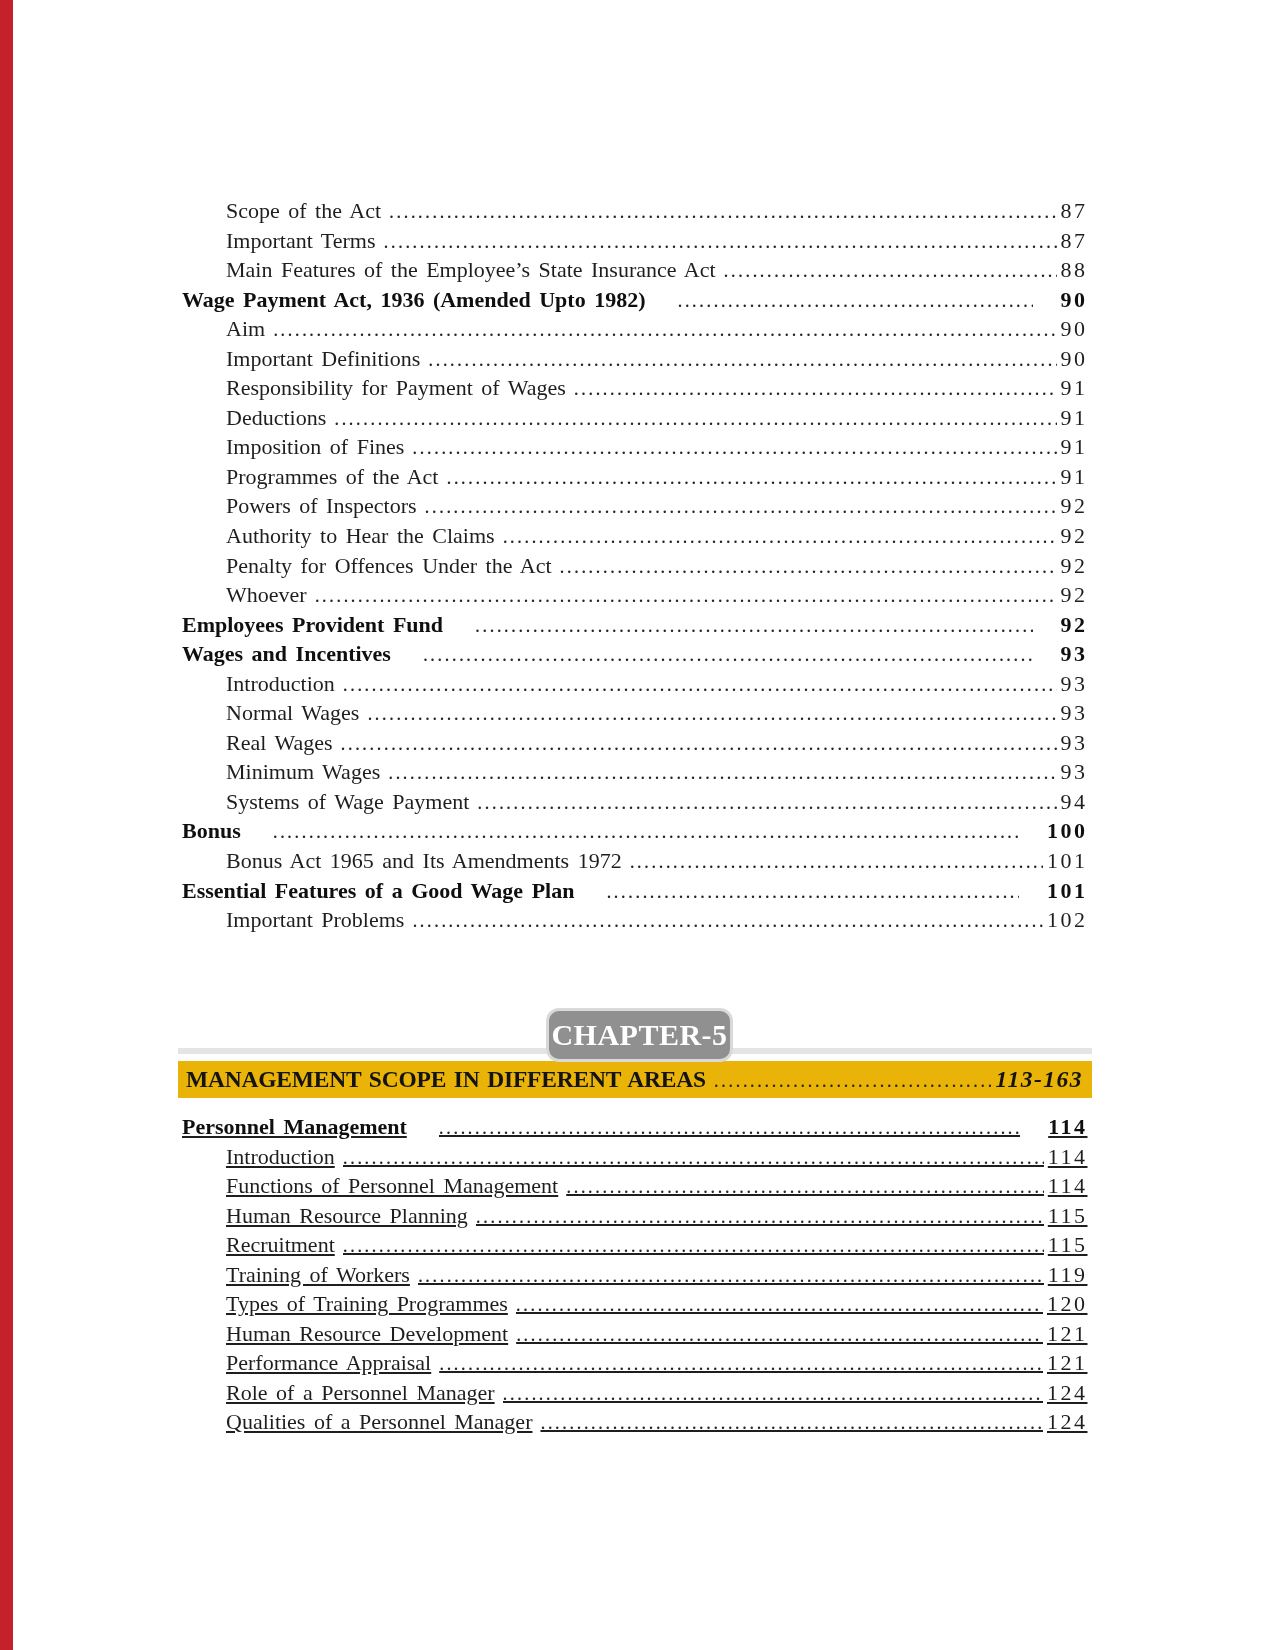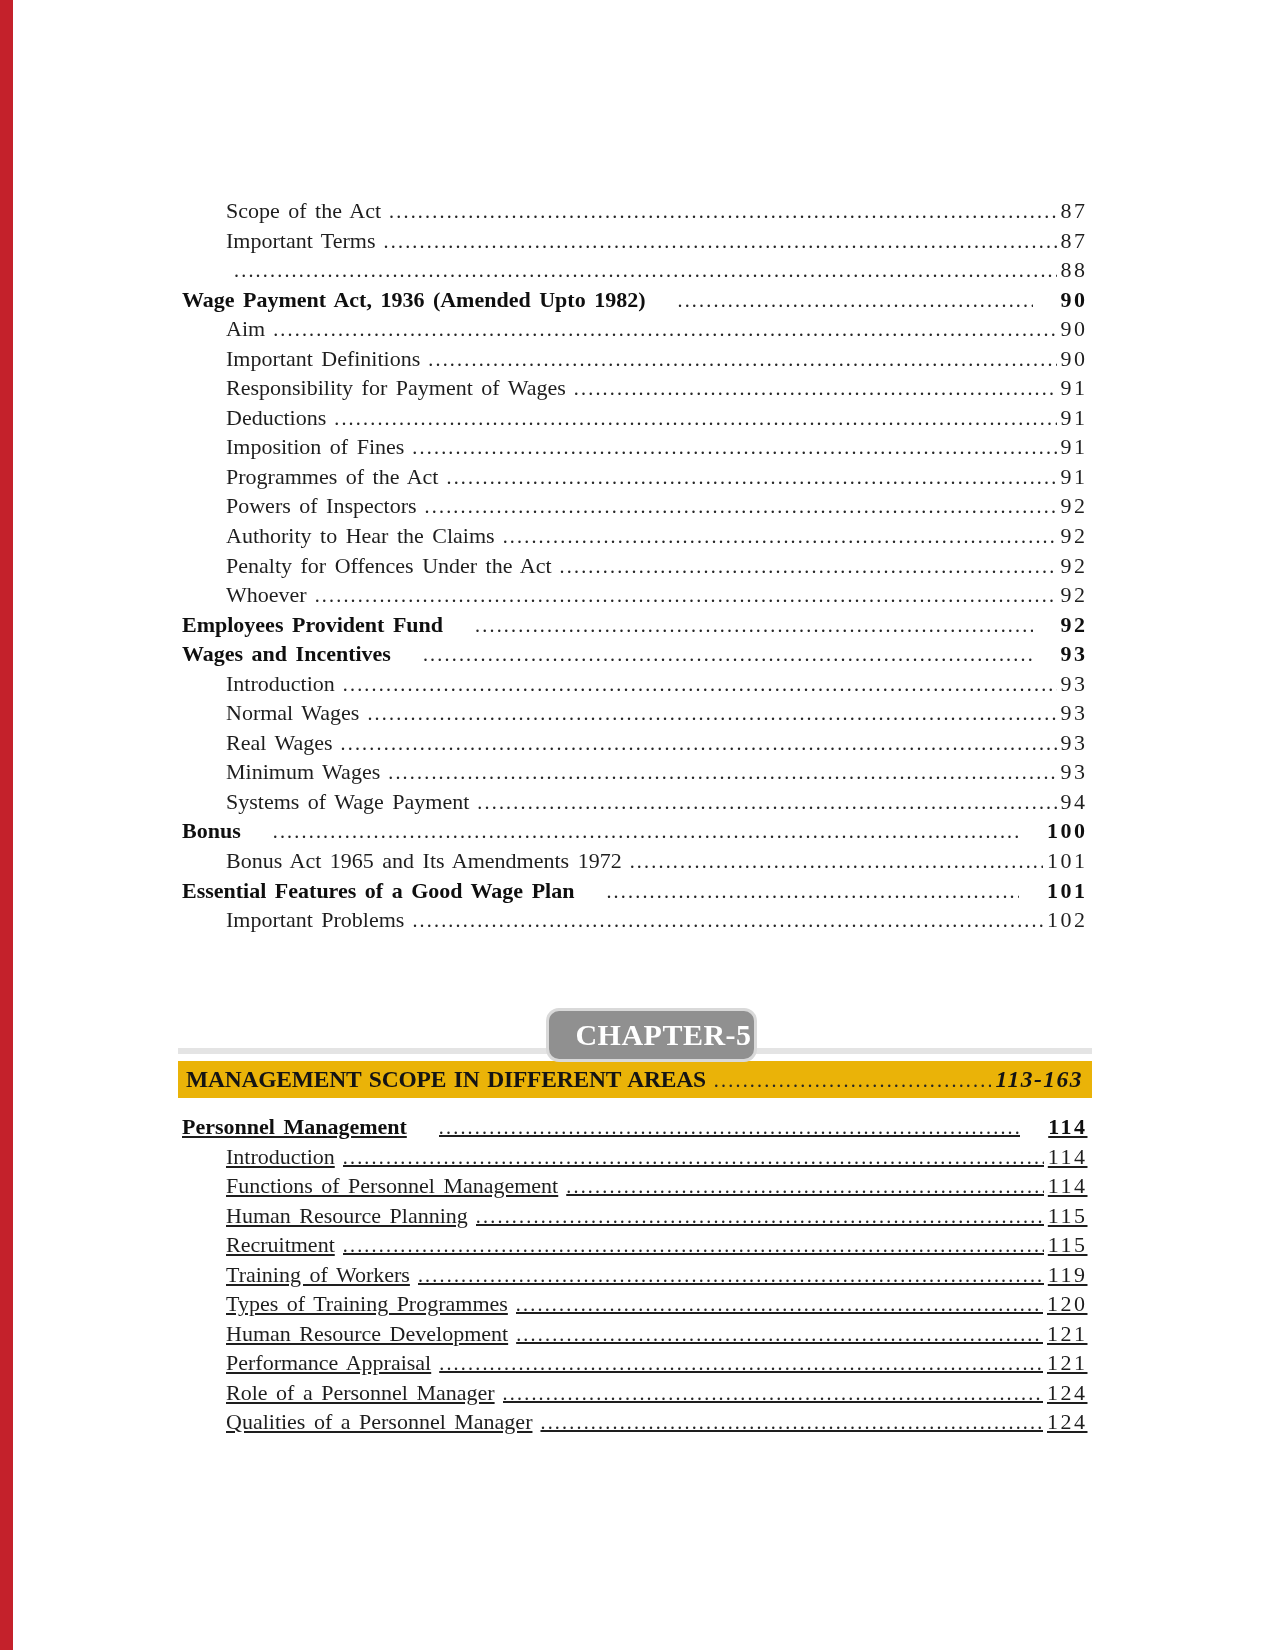--- a/index.html
+++ b/index.html
@@ -37,21 +37,20 @@
   .level-1 .toc-page { font-weight: bold; }
 
   .chapter-badge {
     position: absolute; left: 549px; top: 1011px;
     width: 181px; height: 48px;
     border-radius: 10px;
     box-shadow: 0 0 0 3px #d9d9d9;
     display: flex; align-items: center; justify-content: center;
     font-weight: bold; font-size: 30px; letter-spacing: 0.5px;
     z-index: 3;
-    padding-left: 24px;
   }
   .badge-underline {
     position: absolute; left: 178px; top: 1048px;
     width: 914px; height: 6px;
     background: #e4e4e4; z-index: 1;
   }
   .section-bar {
     position: absolute; left: 178px; top: 1061px;
     width: 914px; height: 37px;
     box-sizing: border-box; padding: 0 9px 0 8px;
@@ -75,20 +74,21 @@
       <span class="toc-label">Scope of the Act</span>
       <span class="toc-dots">............................................................................................................................................................................................................................................................................................................</span>
       <span class="toc-page">87</span>
     </div>
     <div class="toc-row level-2">
       <span class="toc-label">Important Terms</span>
       <span class="toc-dots">............................................................................................................................................................................................................................................................................................................</span>
       <span class="toc-page">87</span>
     </div>
     <div class="toc-row level-2">
+      <span class="toc-label">Main Features of the Employee’s State Insurance Act</span>
       <span class="toc-dots">............................................................................................................................................................................................................................................................................................................</span>
       <span class="toc-page">88</span>
     </div>
     <div class="toc-row level-1">
       <span class="toc-label">Wage Payment Act, 1936 (Amended Upto 1982)</span>
       <span class="toc-dots">............................................................................................................................................................................................................................................................................................................</span>
       <span class="toc-page">90</span>
     </div>
     <div class="toc-row level-2">
       <span class="toc-label">Aim</span>

